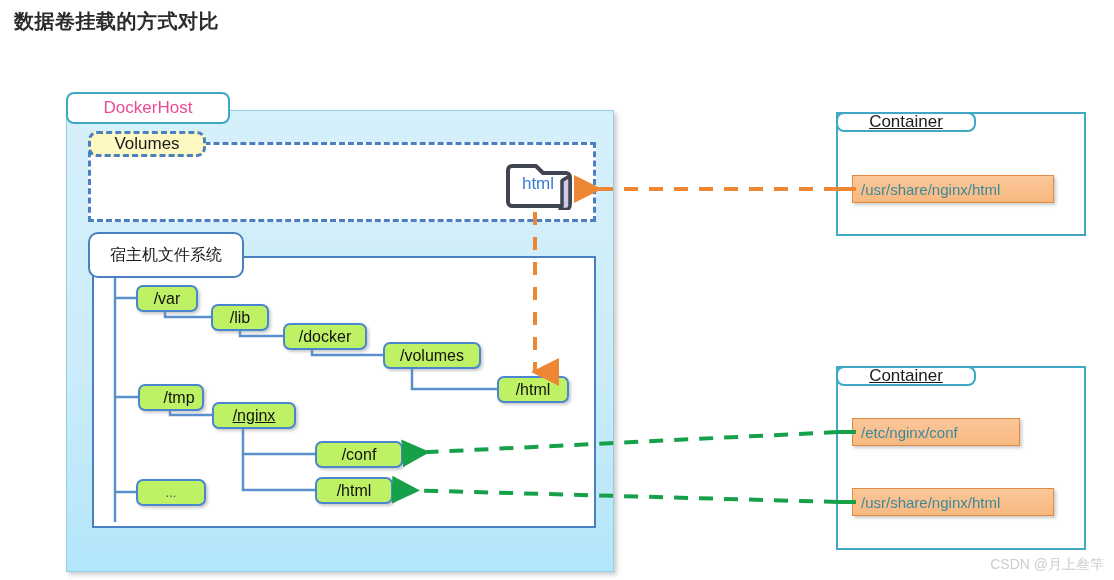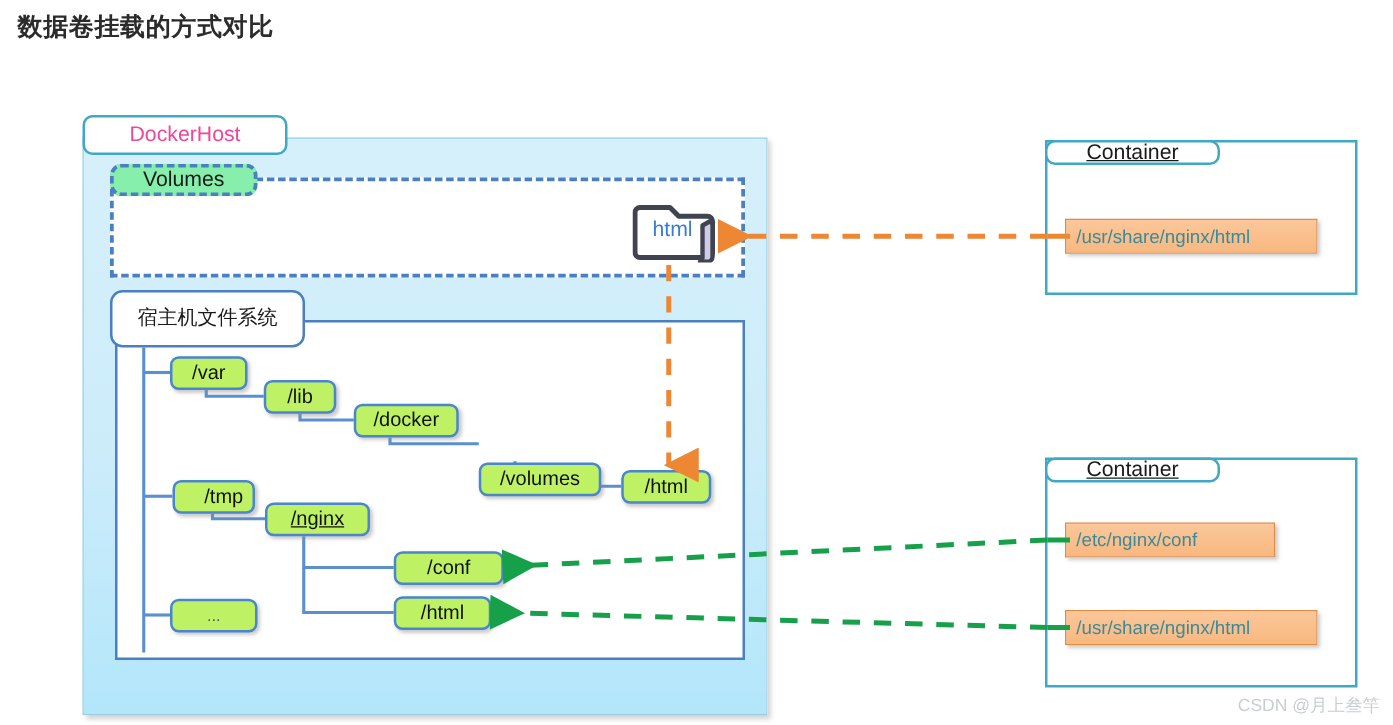--- a/index.html
+++ b/index.html
@@ -67,21 +67,21 @@
     border: 3px dashed #4a7fc1;
     box-sizing: border-box;
     z-index: 2;
   }
   #volumes-label {
     position: absolute;
     left: 88px;
     top: 131px;
     width: 118px;
     height: 26px;
-    background: #86efac;
+    background: #fef9c3;
     border: 3px dashed #4a7fc1;
     border-radius: 9px;
     box-sizing: border-box;
     display: flex;
     align-items: center;
     justify-content: center;
     font-size: 17px;
     z-index: 5;
   }
 
@@ -269,21 +269,21 @@
 
     <path d="M243 454 V490 H315"></path>
 
     <path d="M115 492 H136"></path>
   </g>
 </svg>
 
 <div class="tnode" style="left:136px;top:285px;width:62px;">/var</div>
 <div class="tnode" style="left:211px;top:304px;width:58px;">/lib</div>
 <div class="tnode" style="left:283px;top:323px;width:84px;text-align:right;">/docker</div>
-<div class="tnode" style="left:383px;top:342px;width:98px;margin-top:28px;">/volumes</div>
+<div class="tnode" style="left:383px;top:342px;width:98px;">/volumes</div>
 <div class="tnode" style="left:497px;top:376px;width:72px;">/html</div>
 <div class="tnode" style="left:138px;top:384px;width:66px;padding-left:16px;">/tmp</div>
 <div class="tnode" style="left:212px;top:402px;width:84px;text-decoration:underline;">/nginx</div>
 <div class="tnode" style="left:315px;top:441px;width:88px;">/conf</div>
 <div class="tnode" style="left:315px;top:477px;width:78px;">/html</div>
 <div class="tnode" style="left:136px;top:479px;width:70px;font-size:13px;color:#555;">...</div>
 
 <div class="container-panel" style="left:836px;top:112px;width:250px;height:124px;"></div>
 <div class="container-label" style="left:836px;top:112px;">Container</div>
 <div class="pathbox" style="left:852px;top:175px;width:202px;">/usr/share/nginx/html</div>

